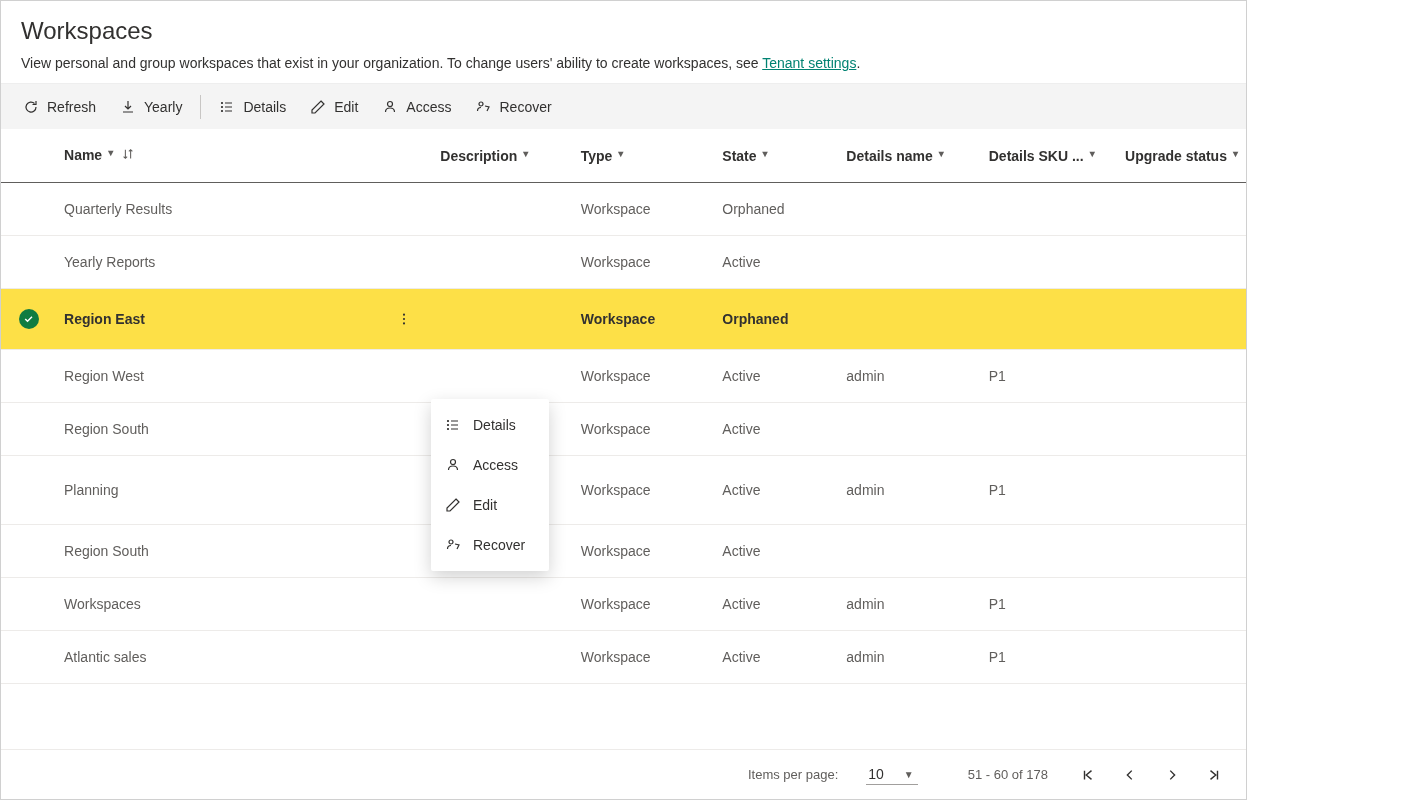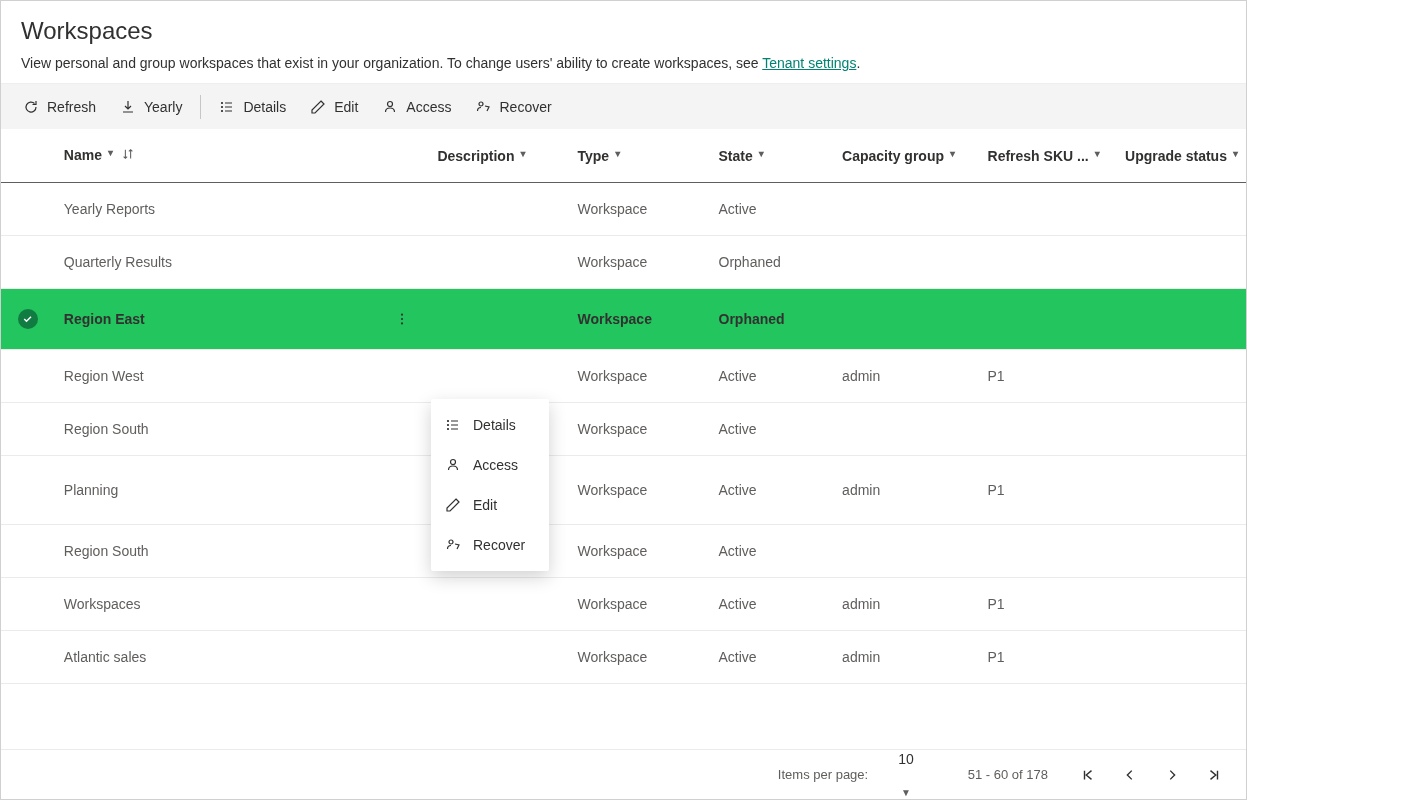--- a/index.html
+++ b/index.html
@@ -91,21 +91,21 @@
   }
   .chev { font-size: 10px; color: #605e5c; }
   .sort-icon { font-size: 12px; color: #605e5c; margin-left: 2px; }
   tbody td {
     padding: 18px 8px;
     border-bottom: 1px solid #edebe9;
     color: #605e5c;
     vertical-align: middle;
   }
   tbody tr.selected {
-    background: #22c55e;
+    background: #fde047;
   }
   tbody tr.selected td {
     font-weight: 600;
     color: #323130;
   }
   .check-badge {
     width: 20px; height: 20px;
     background: #107c41;
     border-radius: 50%;
     display: inline-flex;
@@ -153,21 +153,20 @@
     border-top: 1px solid #edebe9;
   }
   .pag-label { color: #605e5c; font-size: 13px; margin-left: 22px; }
   .page-select {
     display: inline-flex;
     align-items: center;
     gap: 20px;
     border-bottom: 1px solid #a19f9d;
     padding: 2px 4px 2px 2px;
     color: #323130;
-    flex-direction: column;
   }
   .page-select .tri { color: #605e5c; font-size: 10px; }
   .nav-btns { display: flex; gap: 18px; }
   .nav-btn { width: 24px; height: 24px; display: inline-flex; align-items: center; justify-content: center; color: #323130; cursor: pointer; }
   .nav-btn svg { width: 14px; height: 14px; }
   .col-check { width: 60px; text-align: center; }
   .col-name { width: 390px; }
   .col-menu { width: 50px; }
   .col-desc { width: 150px; }
   .col-type { width: 155px; }
@@ -274,57 +273,57 @@
               </span>
           </th>
           <th class="col-state">
             <span class="th-content">
                 <span>State</span>
                 <span class="chev">▾</span>
               </span>
           </th>
           <th class="col-cap">
             <span class="th-content">
-                <span>Capacity group</span>
+                <span>Details name</span>
                 <span class="chev">▾</span>
               </span>
           </th>
           <th class="col-sku">
             <span class="th-content">
-                <span>Refresh SKU ...</span>
+                <span>Details SKU ...</span>
                 <span class="chev">▾</span>
               </span>
           </th>
           <th class="col-upg">
             <span class="th-content">
                 <span>Upgrade status</span>
                 <span class="chev">▾</span>
               </span>
           </th>
         </tr>
       </thead>
       <tbody id="tbody">
           <tr>
             <td class="col-check" style="text-align: center;"></td>
-            <td class="col-name">Yearly Reports</td>
-            <td class="col-menu"></td>
-            <td class="col-desc"></td>
-            <td class="col-type">Workspace</td>
-            <td class="col-state">Active</td>
+            <td class="col-name">Quarterly Results</td>
+            <td class="col-menu"></td>
+            <td class="col-desc"></td>
+            <td class="col-type">Workspace</td>
+            <td class="col-state">Orphaned</td>
             <td class="col-cap"></td>
             <td class="col-sku"></td>
             <td class="col-upg"></td>
           </tr>
           <tr>
             <td class="col-check" style="text-align: center;"></td>
-            <td class="col-name">Quarterly Results</td>
-            <td class="col-menu"></td>
-            <td class="col-desc"></td>
-            <td class="col-type">Workspace</td>
-            <td class="col-state">Orphaned</td>
+            <td class="col-name">Yearly Reports</td>
+            <td class="col-menu"></td>
+            <td class="col-desc"></td>
+            <td class="col-type">Workspace</td>
+            <td class="col-state">Active</td>
             <td class="col-cap"></td>
             <td class="col-sku"></td>
             <td class="col-upg"></td>
           </tr>
           <tr class="selected">
             <td class="col-check" style="text-align: center;"><span class="check-badge">
                 <svg viewBox="0 0 16 16" fill="none" stroke="#fff" stroke-width="2">
                   <path d="M3 8l3 3 6-6"></path>
                 </svg>
               </span></td>

